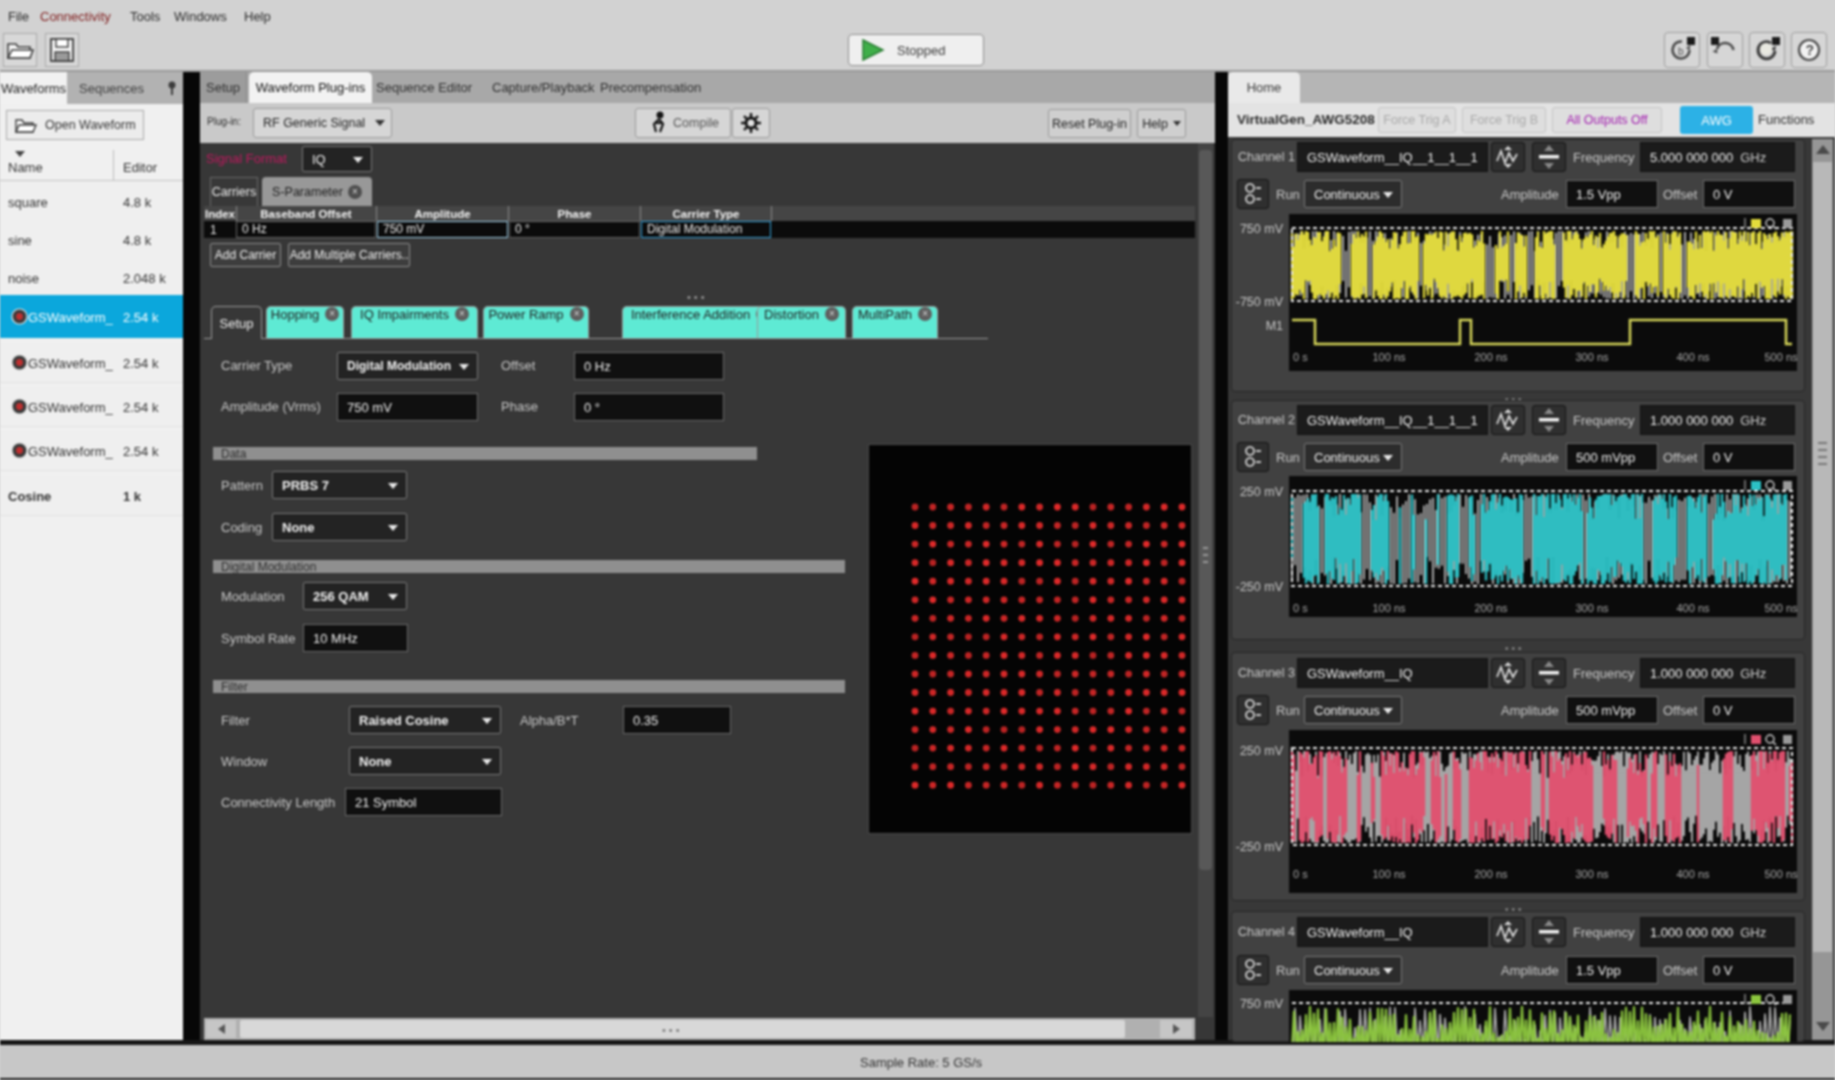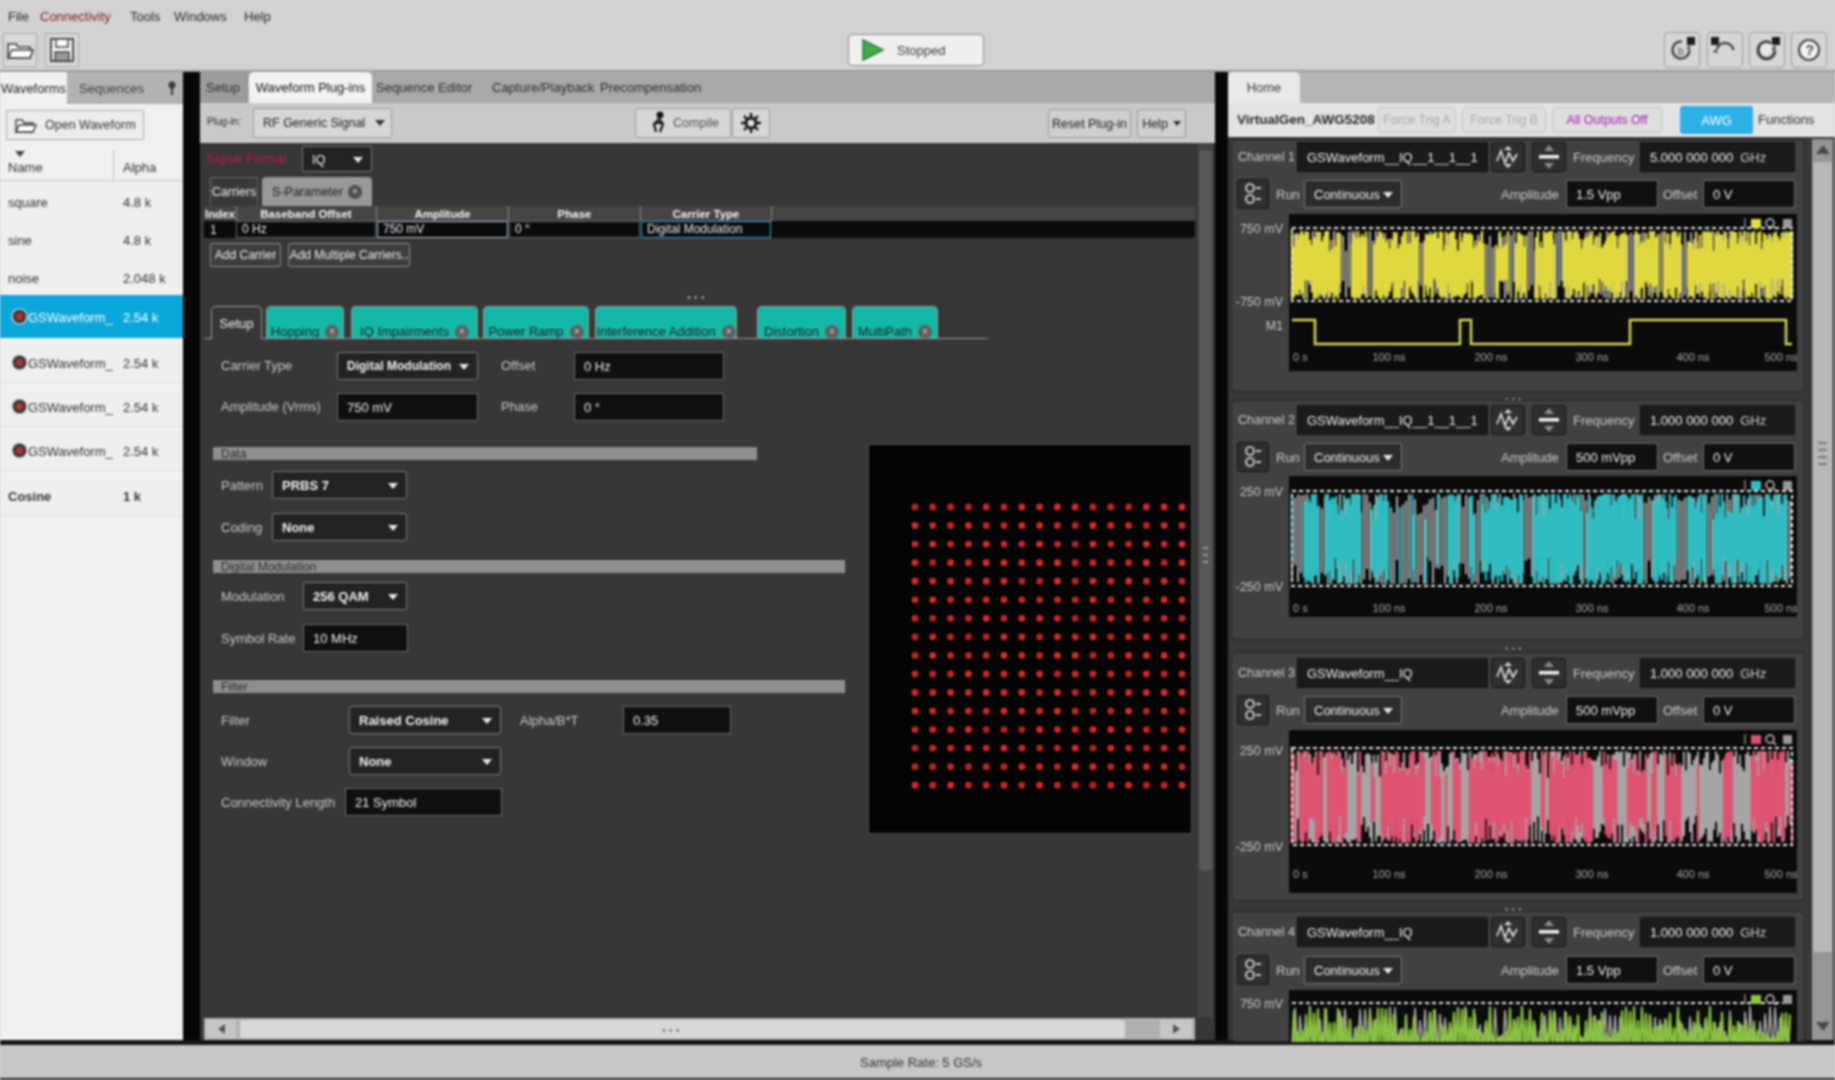--- a/index.html
+++ b/index.html
@@ -4,21 +4,21 @@
 * { margin:0; padding:0; box-sizing:border-box; }
 html,body { width:1835px; height:1080px; overflow:hidden; }
 body { font-family:"Liberation Sans", sans-serif; background:#d2d2d2; position:relative; filter:blur(0.85px); }
 .abs { position:absolute; }
 .lbl { position:absolute; color:#c9c9c9; font-size:13px; line-height:1; }
 .dd { position:absolute; background:#232323; border:1px solid #7a7a7a; border-radius:2px; color:#f2f2f2; font-size:13px; display:flex; align-items:center; padding-left:9px; }
 .dd .ar { position:absolute; right:8px; top:50%; margin-top:-2px; width:0; height:0; border-left:5px solid transparent; border-right:5px solid transparent; border-top:6px solid #e8e8e8; }
 .inp { position:absolute; background:#101010; border:1px solid #6a6a6a; color:#f2f2f2; font-size:13px; display:flex; align-items:center; padding-left:9px; }
 .bar { position:absolute; background:#8f8f8f; color:#2e2e2e; font-size:12px; display:flex; align-items:center; padding-left:8px; height:13px; }
 .btnD { position:absolute; background:#3d3d3d; border:1px solid #8d8d8d; border-radius:2px; color:#f0f0f0; font-size:12px; display:flex; align-items:center; justify-content:center; white-space:nowrap; }
-.tabL { position:absolute; background:#14b8a6; border:1px solid #9a9a9a; border-bottom:none; border-radius:5px 5px 0 0; color:#222; font-size:13px; display:flex; align-items:flex-end; justify-content:center; gap:6px; }
+.tabL { position:absolute; background:#5eead4; border:1px solid #9a9a9a; border-bottom:none; border-radius:5px 5px 0 0; color:#222; font-size:13px; display:flex; align-items:flex-start; justify-content:center; gap:6px; }
 .xc { display:inline-block; width:14px; height:14px; border-radius:50%; background:#5f5f5f; color:#ddd; font-size:10px; line-height:14px; text-align:center; }
 .gbtn { position:absolute; background:#d6d6d6; border:1px solid #9a9a9a; border-radius:3px; color:#222; font-size:12.5px; display:flex; align-items:center; justify-content:center; }
 .ibtn { position:absolute; background:#2f2f2f; border:1px solid #141414; border-radius:3px; }
 </style></head><body>
 
 <div class="abs" style="left:8px;top:9px;font-size:13px;color:#2a2a2a">File</div>
 <div class="abs" style="left:40px;top:9px;font-size:13px;color:#7f1d1d">Connectivity</div>
 <div class="abs" style="left:130px;top:9px;font-size:13px;color:#2a2a2a">Tools</div>
 <div class="abs" style="left:174px;top:9px;font-size:13px;color:#2a2a2a">Windows</div>
 <div class="abs" style="left:244px;top:9px;font-size:13px;color:#2a2a2a">Help</div>
@@ -73,21 +73,21 @@
 <svg width="26" height="22" style="margin-left:6px">
       <path d="M3 18 L3 6 L9 6 L11 9 L20 9 L20 18 Z" fill="#fdfdfd" stroke="#3a3a3a" stroke-width="1.4"></path>
       <path d="M3 18 L6 11 L23 11 L20 18 Z" fill="#fff" stroke="#3a3a3a" stroke-width="1.4"></path>
     </svg>
 <span style="font-size:12.5px;color:#333;margin-left:6px">Open Waveform</span>
   </div>
 <div class="abs" style="left:0;top:150px;width:183px;height:31px;background:#f0f0f0;border-bottom:1px solid #c2c2c2"></div>
 <div class="abs" style="left:8px;top:160px;font-size:13px;color:#333">Name</div>
 <div class="abs" style="left:15px;top:151px;width:0;height:0;border-left:5px solid transparent;border-right:5px solid transparent;border-top:6px solid #444"></div>
 <div class="abs" style="left:113px;top:150px;width:1px;height:30px;background:#bbb"></div>
-<div class="abs" style="left:123px;top:160px;font-size:13px;color:#333">Alpha</div>
+<div class="abs" style="left:123px;top:160px;font-size:13px;color:#333">Editor</div>
 <div class="abs" style="left:0;top:182px;width:183px;height:40px;background:#efefef;border-bottom:1px solid #e2e2e2"></div>
 <div class="abs" style="left:8px;top:195px;font-size:13px;font-weight:normal;color:#333">square</div>
 <div class="abs" style="left:123px;top:195px;font-size:13px;font-weight:normal;color:#333">4.8 k</div>
 <div class="abs" style="left:0;top:220px;width:183px;height:40px;background:#efefef;border-bottom:1px solid #e2e2e2"></div>
 <div class="abs" style="left:8px;top:233px;font-size:13px;font-weight:normal;color:#333">sine</div>
 <div class="abs" style="left:123px;top:233px;font-size:13px;font-weight:normal;color:#333">4.8 k</div>
 <div class="abs" style="left:0;top:258px;width:183px;height:40px;background:#efefef;border-bottom:1px solid #e2e2e2"></div>
 <div class="abs" style="left:8px;top:271px;font-size:13px;font-weight:normal;color:#333">noise</div>
 <div class="abs" style="left:123px;top:271px;font-size:13px;font-weight:normal;color:#333">2.048 k</div>
 <div class="abs" style="left:0;top:295px;width:183px;height:43px;background:#0ba7dc"></div>
@@ -176,21 +176,21 @@
 <div class="abs" style="left:377px;top:221px;width:131px;height:17px;border:1px solid #a5d5ee;color:#f0f0f0;font-size:12px;padding-left:5px">750 mV</div>
 <div class="abs" style="left:509px;top:221px;width:131px;height:17px;border:1px solid #666;color:#f0f0f0;font-size:12px;padding-left:5px">0 °</div>
 <div class="abs" style="left:641px;top:221px;width:130px;height:17px;border:1px solid #35a3dc;color:#f0f0f0;font-size:12px;padding-left:5px">Digital Modulation</div>
 <div class="btnD" style="left:210px;top:243px;width:71px;height:24px">Add Carrier</div>
 <div class="btnD" style="left:288px;top:243px;width:122px;height:24px">Add Multiple Carriers..</div>
 <div class="abs" style="left:687px;top:291px;font-size:11px;color:#9a9a9a;letter-spacing:3px">•••</div>
 <div class="abs" style="left:211px;top:306px;width:51px;height:33px;background:#373737;border:1px solid #9a9a9a;border-bottom:none;border-radius:5px 5px 0 0;font-size:13px;color:#f2f2f2;display:flex;align-items:center;justify-content:center;z-index:3">Setup</div>
 <div class="tabL" style="left:266px;top:306px;width:78px;height:33px">Hopping<span class="xc">×</span></div>
 <div class="tabL" style="left:351px;top:306px;width:127px;height:33px">IQ Impairments<span class="xc">×</span></div>
 <div class="tabL" style="left:483px;top:306px;width:106px;height:33px">Power Ramp<span class="xc">×</span></div>
-<div class="tabL" style="left:595px;top:306px;width:142px;height:33px">Interference Addition<span class="xc">×</span></div>
+<div class="tabL" style="left:622px;top:306px;width:157px;height:33px">Interference Addition<span class="xc">×</span></div>
 <div class="tabL" style="left:757px;top:306px;width:89px;height:33px">Distortion<span class="xc">×</span></div>
 <div class="tabL" style="left:852px;top:306px;width:86px;height:33px">MultiPath<span class="xc">×</span></div>
 <div class="abs" style="left:204px;top:338px;width:784px;height:1px;background:#9a9a9a;z-index:2"></div>
 <div class="lbl" style="left:221px;top:359px">Carrier Type</div>
 <div class="dd" style="left:337px;top:352px;width:141px;height:28px;font-weight:bold;font-size:12px">Digital Modulation<span class="ar"></span></div>
 <div class="lbl" style="left:501px;top:359px">Offset</div>
 <div class="inp" style="left:574px;top:352px;width:150px;height:28px">0 Hz</div>
 <div class="lbl" style="left:221px;top:400px">Amplitude (Vrms)</div>
 <div class="inp" style="left:337px;top:393px;width:141px;height:28px">750 mV</div>
 <div class="lbl" style="left:501px;top:400px">Phase</div>

